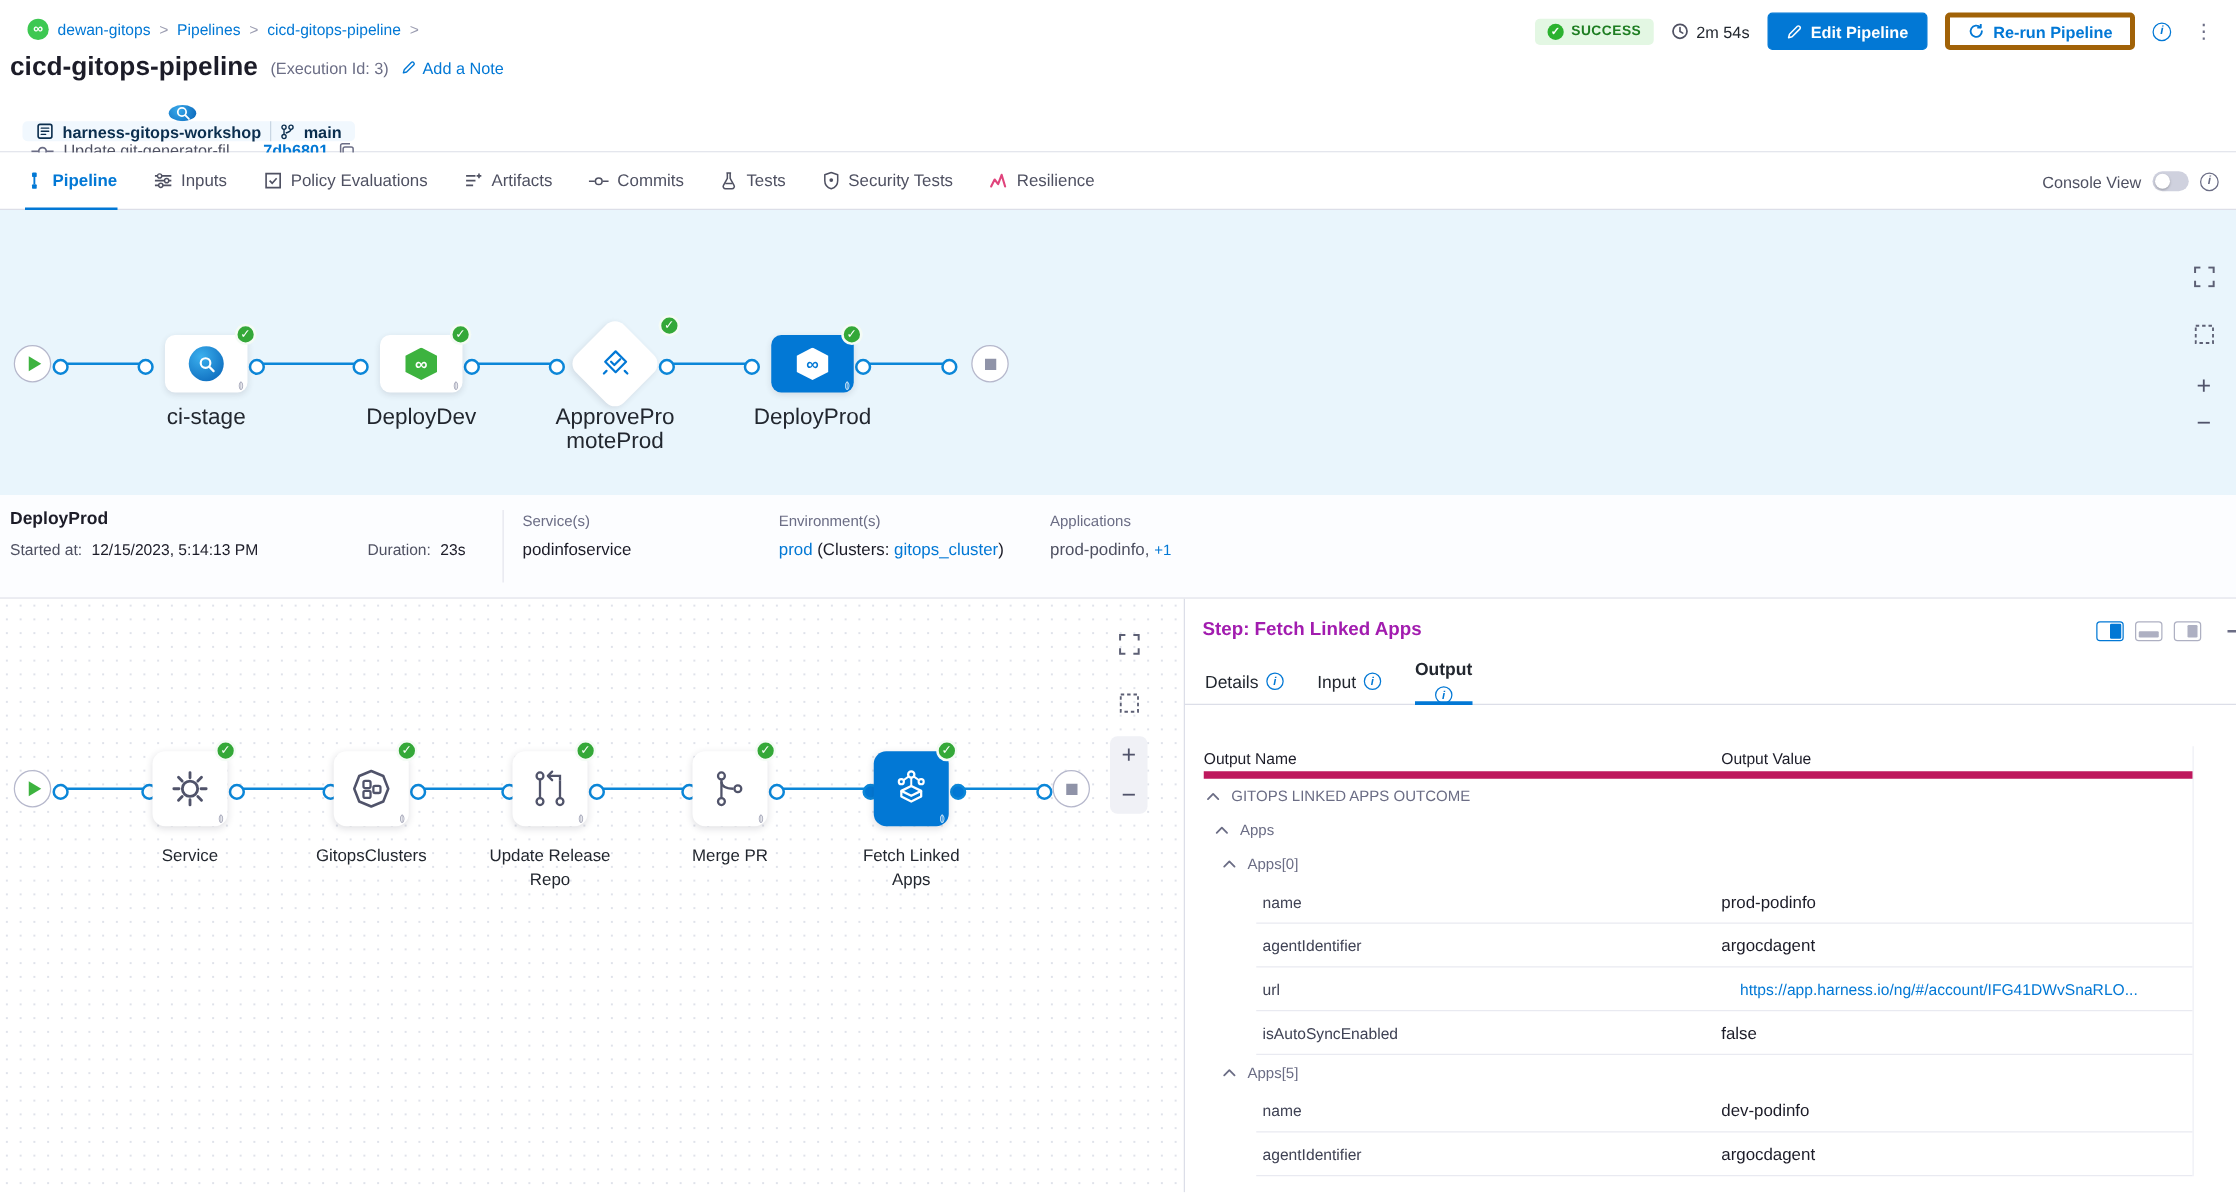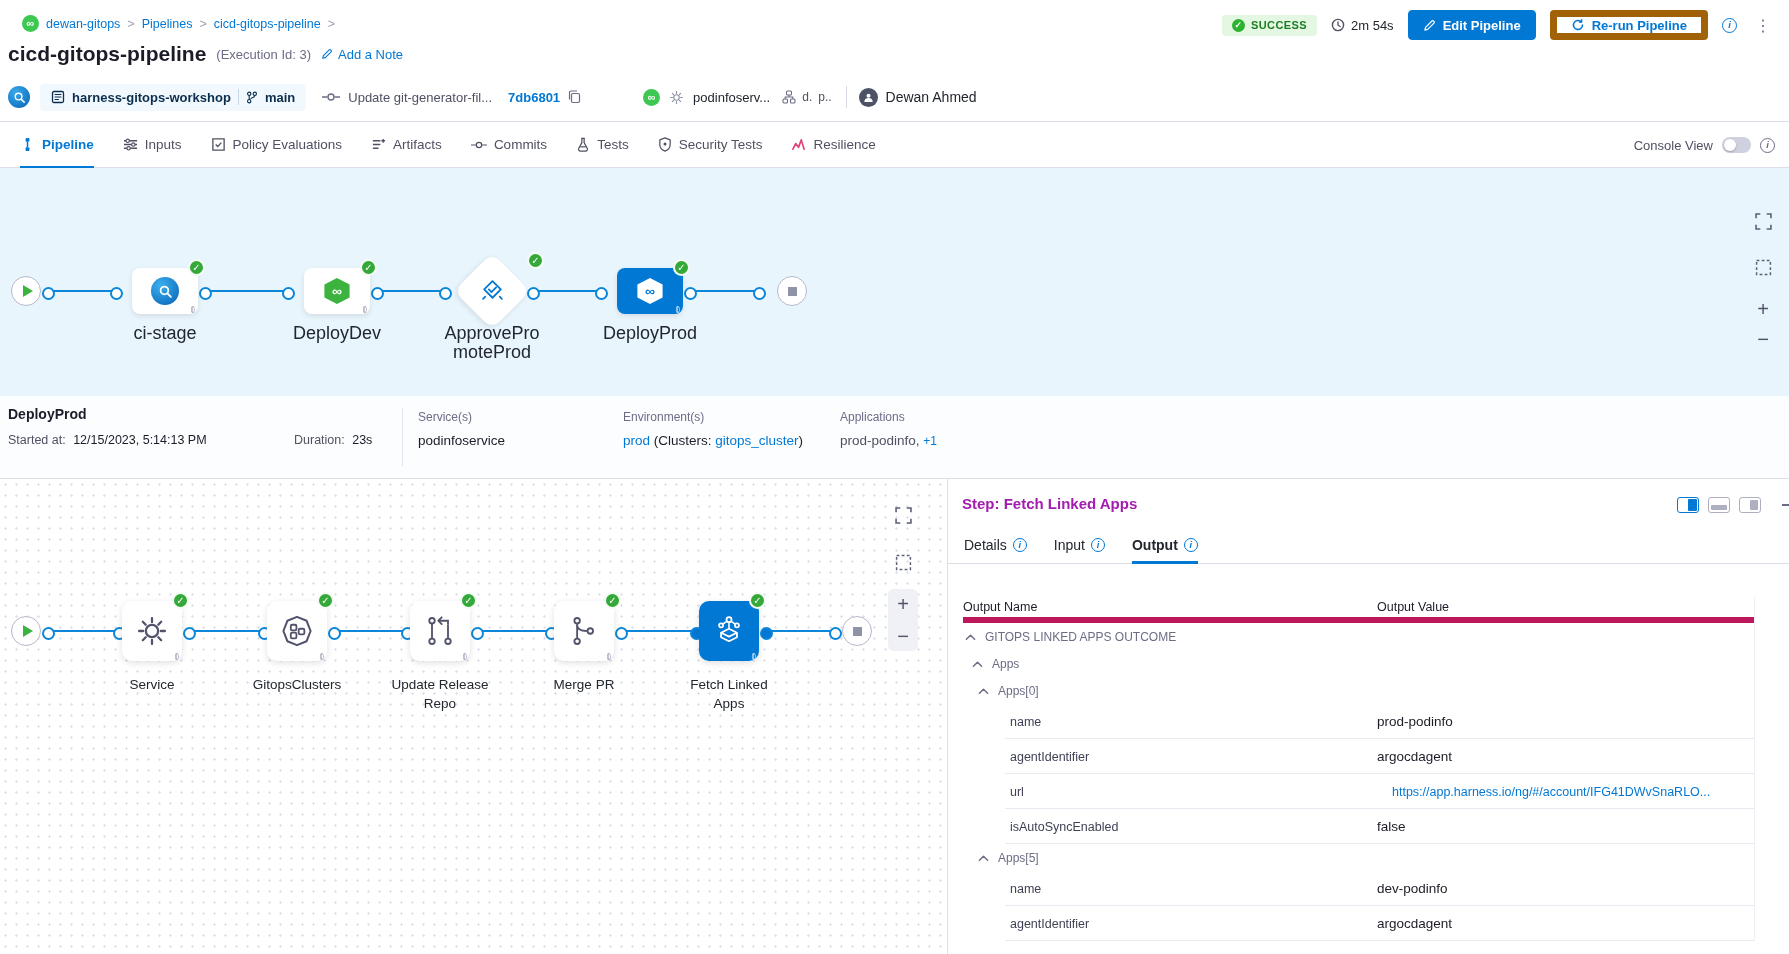--- a/index.html
+++ b/index.html
@@ -15,29 +15,29 @@
   .gitops-badge { width:17px; height:17px; border-radius:50%; background:#3dc852; color:#fff; font-size:11px; font-weight:bold;
                   display:flex; align-items:center; justify-content:center; line-height:1; }
   .actions { position:absolute; right:14px; top:10px; display:flex; align-items:center; gap:14px; }
   .pill-success { display:flex; align-items:center; gap:6px; background:#e3f7e3; border-radius:4px; padding:4px 10px;
                   font-size:11px; font-weight:bold; color:#1d7d21; letter-spacing:.4px; }
   .check-mini { width:13px; height:13px; border-radius:50%; background:#2bb22f; color:#fff; font-size:9px;
                 display:flex; align-items:center; justify-content:center; line-height:1; }
   .dur { display:flex; gap:6px; align-items:center; font-size:13px; color:#22272f; }
   .btn { display:flex; align-items:center; gap:7px; height:30px; padding:0 14px; border-radius:4px; font-size:13px; font-weight:bold; cursor:pointer; }
   .btn-primary { background:#0278d5; color:#fff; border:1px solid #0278d5; }
-  .btn-outline { background:#fff; color:#0278d5; border:7px solid #a16207; }
+  .btn-outline { background:#fff; color:#0278d5; border:4px solid #a16207; }
   .info-circ { width:15px; height:15px; border-radius:50%; border:1.5px solid #0278d5; color:#0278d5; font-size:9.5px;
                font-weight:bold; font-style:italic; display:flex; align-items:center; justify-content:center; line-height:1; flex:0 0 auto; }
   .dots { font-size:16px; color:#6b6d85; cursor:pointer; padding:0 4px; }
   .title-row { position:absolute; left:8px; top:42px; display:flex; align-items:center; gap:10px; }
   .pipe-title { font-size:21px; font-weight:bold; color:#1c1c28; }
   .exec-id { font-size:13px; color:#6b6d85; }
   .add-note { display:flex; align-items:center; gap:5px; color:#0278d5; font-size:13px; cursor:pointer; }
-  .meta-row { position:absolute; left:8px; top:84px; display:flex; align-items:center; height:26px; }
+  .meta-row { position:absolute; left:8px; top:84px; display:flex; align-items:center; height:26px;flex-direction:column; }
   .ci-circ { width:22px; height:22px; border-radius:50%; background:radial-gradient(circle at 35% 30%, #39a9ea, #0763b8);
              display:flex; align-items:center; justify-content:center; }
   .repo-pill { margin-left:10px; display:flex; align-items:center; gap:7px; background:#f1f8fe; border-radius:4px; height:27px; padding:0 11px;
                font-size:13px; font-weight:bold; color:#0b2e4e; }
   .vdiv { width:1px; height:16px; background:#c9d6e3; }
   .commit-grp { margin-left:16px; display:flex; align-items:center; gap:8px; font-size:13px; color:#4f5162; }
   .sha { color:#0278d5; font-weight:bold; margin-left:8px; }
   .svc-grp { margin-left:62px; display:flex; align-items:center; gap:9px; font-size:13px; color:#22272f; }
   .env-grp { margin-left:12px; display:flex; align-items:center; gap:6px; font-size:12px; color:#4f5162; }
   .big-div { width:1px; height:22px; background:#d9dae6; margin:0 12px 0 14px; }
@@ -117,21 +117,21 @@
   .li { width:22px; height:16px; border:1px solid #aeb0c2; border-radius:3px; position:relative; background:#fff; cursor:pointer; }
   .li.active { border-color:#0278d5; }
   .li.active::after { content:""; position:absolute; right:1px; top:1px; bottom:1px; width:9px; background:#0278d5; border-radius:1px; }
   .li.h-split::after { content:""; position:absolute; left:2px; right:2px; bottom:2px; height:5px; background:#aeb0c2; border-radius:1px; }
   .li.r-block::after { content:""; position:absolute; right:2px; top:2px; bottom:2px; width:8px; background:#aeb0c2; border-radius:1px; }
   .mini-dash { width:14px; height:2px; background:#6b6d85; margin-left:12px; cursor:pointer; }
   .p-tabs { position:absolute; left:0; right:0; top:48px; height:37px; border-bottom:1px solid #dcdee8; background:#fff;
             display:flex; align-items:stretch; padding-left:16px; gap:27px; }
   .ptab { display:flex; align-items:center; gap:6px; font-size:14px; color:#22272f; position:relative; cursor:pointer; }
   .ptab .info-circ { width:14px; height:14px; font-size:9px; }
-  .ptab.active { font-weight:bold; }
+  .ptab.active { font-weight:bold;flex-direction:column; }
   .ptab.active::after { content:""; position:absolute; left:0; right:0; bottom:-1px; height:3px; background:#0278d5; }
   .otable { position:absolute; left:15px; top:118px; width:792px; border-right:1px solid #eef0f5; }
   .t-head { display:flex; align-items:center; height:26px; border-bottom:6px solid #be185d; position:relative;
             font-size:12.5px; font-weight:normal; color:#1c1c28; }
   .th-val { position:absolute; left:414px; }
   .row-group { display:flex; align-items:center; height:27px; gap:9px; color:#6b6d85; font-size:12px; cursor:pointer; }
   .ind-0 { padding-left:2px; } .ind-1 { padding-left:9px;text-align:center; } .ind-2 { padding-left:15px; }
   .row-leaf { position:relative; height:35px; display:flex; align-items:center; padding-left:47px; font-size:12.5px; color:#3f4254; }
   .row-leaf::after { content:""; position:absolute; left:42px; right:0; bottom:0; height:1px; background:#e9eaf1; }
   .row-leaf .val { position:absolute; left:414px; color:#1c1c28; font-size:13.5px; }

